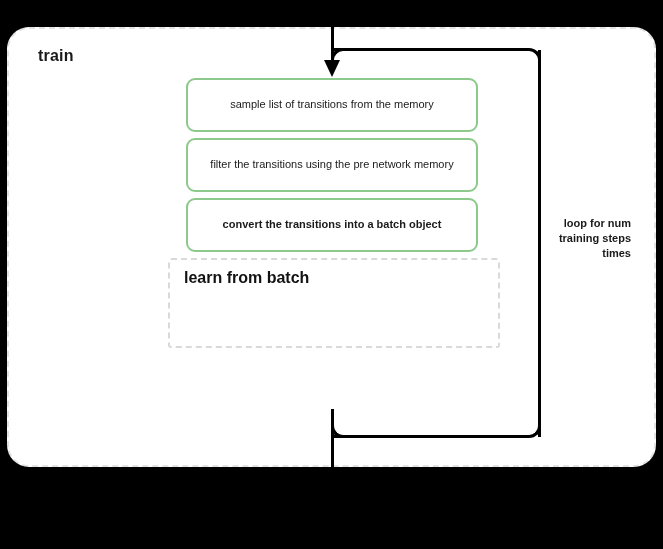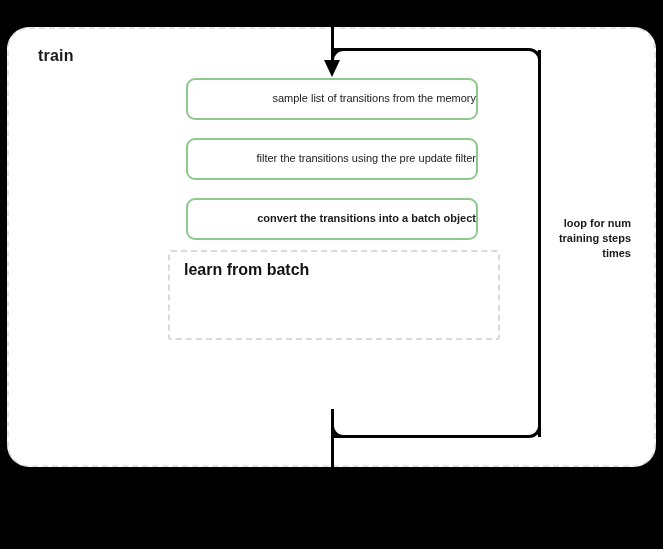--- a/index.html
+++ b/index.html
@@ -37,43 +37,43 @@
     font-weight: bold;
     color: #1a1a1a;
     letter-spacing: 0.2px;
   }
 
   
   .proc-box {
     position: absolute;
     left: 186px;
     width: 292px;
-    height: 42px;
+    height: 54px;
     box-sizing: border-box;
     background: #ffffff;
     border: 2.4px solid #8cc98a;
     border-radius: 9px;
     display: flex;
     align-items: center;
-    justify-content: flex-end;
+    justify-content: center;
     text-align: center;
     font-size: 11px;
     color: #1a1a1a;
     line-height: 1.25;
   }
   #box-sample  { top: 78px; }
   #box-filter  { top: 138px; }
   #box-convert { top: 198px; font-weight: bold; }
   #box-update  { top: 368px; }
 
   
   #learn-block {
     position: absolute;
     left: 168px;
-    top: 250px;
+    top: 258px;
     width: 332px;
     height: 90px;
     box-sizing: border-box;
     background: #ffffff;
     border: 2px dashed #d9d9d9;
     border-radius: 3px;
   }
   #learn-block-title {
     position: absolute;
     left: 14px;
@@ -199,21 +199,21 @@
   <div class="corner" id="loop-corner-br"></div>
   <div class="corner" id="loop-corner-bl"></div>
 
   <div class="line-v" id="exit-line"></div>
 
   <div class="proc-box" id="box-sample">
     <span>sample list of transitions from the memory</span>
   </div>
 
   <div class="proc-box" id="box-filter">
-    <span>filter the transitions using the pre update filter</span>
+    <span>filter the transitions using the pre network memory</span>
   </div>
 
   <div class="proc-box" id="box-convert">
     <span>convert the transitions into a batch object</span>
   </div>
 
   <div id="learn-block">
     <div id="learn-block-title">learn from batch</div>
   </div>
 

